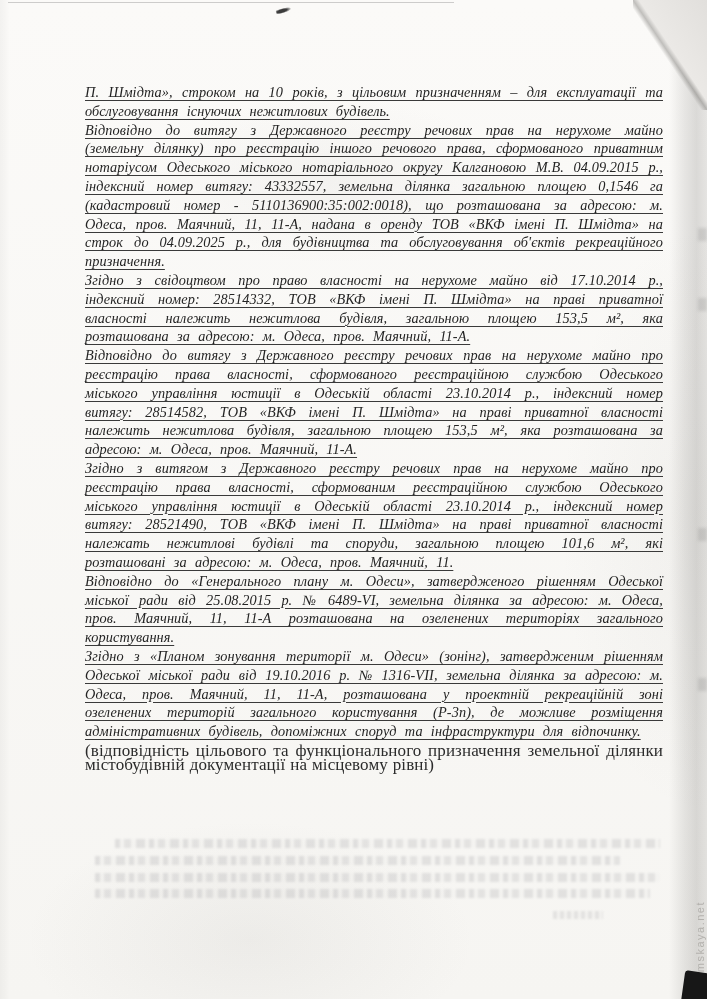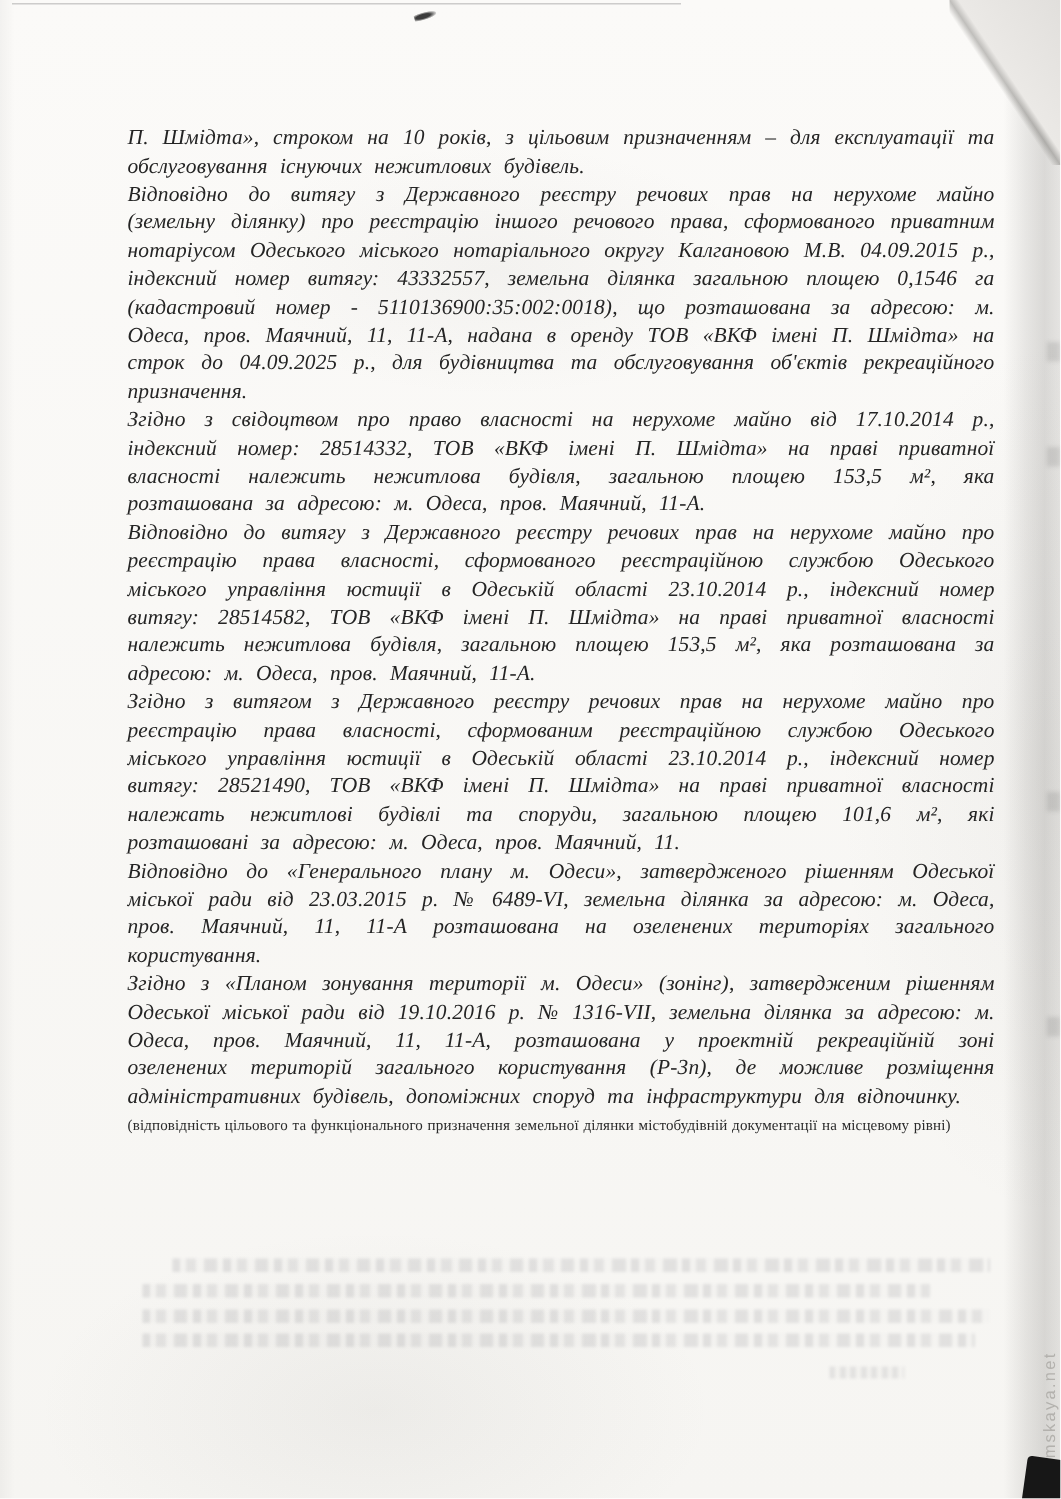--- a/index.html
+++ b/index.html
@@ -37,27 +37,28 @@
     transform:rotate(-16deg);
   }
   .text-block {
     position:absolute; left:85px; top:83px; width:578px;
     font-style:italic; font-size:14.3px; line-height:18.8px;
     color:#242424; text-align:justify;
     word-spacing:4.5px; letter-spacing:0.1px;
   }
   .text-block p.law {
     margin:0;
+    text-decoration:underline;
     text-decoration-thickness:1px;
     text-underline-offset:2.5px;
     text-decoration-color:#3a3a3a;
   }
   .footnote {
     margin:3px 0 0 0;
-    font-style:normal; font-size:10px; line-height:14.6px;
+    font-style:normal; font-size:17px; line-height:14.6px;
     text-decoration:none; word-spacing:0.5px; color:#2b2b2b;
     text-align:justify;
   }
   .bleed {
     position:absolute; height:9px;
     filter:blur(1.1px); opacity:0.30;
     background:repeating-linear-gradient(90deg,
       rgba(110,110,118,0.55) 0 5px, rgba(110,110,118,0.08) 5px 9px,
       rgba(110,110,118,0.45) 9px 16px, rgba(110,110,118,0.06) 16px 21px,
       rgba(110,110,118,0.50) 21px 30px, rgba(110,110,118,0.05) 30px 34px);
@@ -97,21 +98,21 @@
   <div class="edge-smudge" style="top:298px;"></div>
   <div class="edge-smudge" style="top:528px;"></div>
   <div class="edge-smudge" style="top:678px;"></div>
 
   <div class="text-block">
     <p class="law">П. Шмідта», строком на 10 років, з цільовим призначенням – для експлуатації та обслуговування існуючих нежитлових будівель.</p>
     <p class="law">Відповідно до витягу з Державного реєстру речових прав на нерухоме майно (земельну ділянку) про реєстрацію іншого речового права, сформованого приватним нотаріусом Одеського міського нотаріального округу Калгановою М.В. 04.09.2015 р., індексний номер витягу: 43332557, земельна ділянка загальною площею 0,1546 га (кадастровий номер - 5110136900:35:002:0018), що розташована за адресою: м. Одеса, пров. Маячний, 11, 11-А, надана в оренду ТОВ «ВКФ імені П. Шмідта» на строк до 04.09.2025 р., для будівництва та обслуговування об'єктів рекреаційного призначення.</p>
     <p class="law">Згідно з свідоцтвом про право власності на нерухоме майно від 17.10.2014 р., індексний номер: 28514332, ТОВ «ВКФ імені П. Шмідта» на праві приватної власності належить нежитлова будівля, загальною площею 153,5 м², яка розташована за адресою: м. Одеса, пров. Маячний, 11-А.</p>
     <p class="law">Відповідно до витягу з Державного реєстру речових прав на нерухоме майно про реєстрацію права власності, сформованого реєстраційною службою Одеського міського управління юстиції в Одеській області 23.10.2014 р., індексний номер витягу: 28514582, ТОВ «ВКФ імені П. Шмідта» на праві приватної власності належить нежитлова будівля, загальною площею 153,5 м², яка розташована за адресою: м. Одеса, пров. Маячний, 11-А.</p>
     <p class="law">Згідно з витягом з Державного реєстру речових прав на нерухоме майно про реєстрацію права власності, сформованим реєстраційною службою Одеського міського управління юстиції в Одеській області 23.10.2014 р., індексний номер витягу: 28521490, ТОВ «ВКФ імені П. Шмідта» на праві приватної власності належать нежитлові будівлі та споруди, загальною площею 101,6 м², які розташовані за адресою: м. Одеса, пров. Маячний, 11.</p>
-    <p class="law">Відповідно до «Генерального плану м. Одеси», затвердженого рішенням Одеської міської ради від 23.03.2015 р. № 6489-VI, земельна ділянка за адресою: м. Одеса, пров. Маячний, 11, 11-А розташована на озеленених територіях загального користування.</p>
+    <p class="law">Відповідно до «Генерального плану м. Одеси», затвердженого рішенням Одеської міської ради від 25.08.2015 р. № 6489-VI, земельна ділянка за адресою: м. Одеса, пров. Маячний, 11, 11-А розташована на озеленених територіях загального користування.</p>
     <p class="law">Згідно з «Планом зонування території м. Одеси» (зонінг), затвердженим рішенням Одеської міської ради від 19.10.2016 р. № 1316-VII, земельна ділянка за адресою: м. Одеса, пров. Маячний, 11, 11-А, розташована у проектній рекреаційній зоні озеленених територій загального користування (Р-3п), де можливе розміщення адміністративних будівель, допоміжних споруд та інфраструктури для відпочинку.</p>
     <p class="footnote">(відповідність цільового та функціонального призначення земельної ділянки містобудівній документації на місцевому рівні)</p>
   </div>
 
   <div class="bleed" style="left:115px; top:839px; width:545px;"></div>
   <div class="bleed" style="left:95px;  top:856px; width:525px;"></div>
   <div class="bleed" style="left:95px;  top:873px; width:565px;"></div>
   <div class="bleed" style="left:95px;  top:889px; width:555px;"></div>
   <div class="bleed-id"></div>
 

